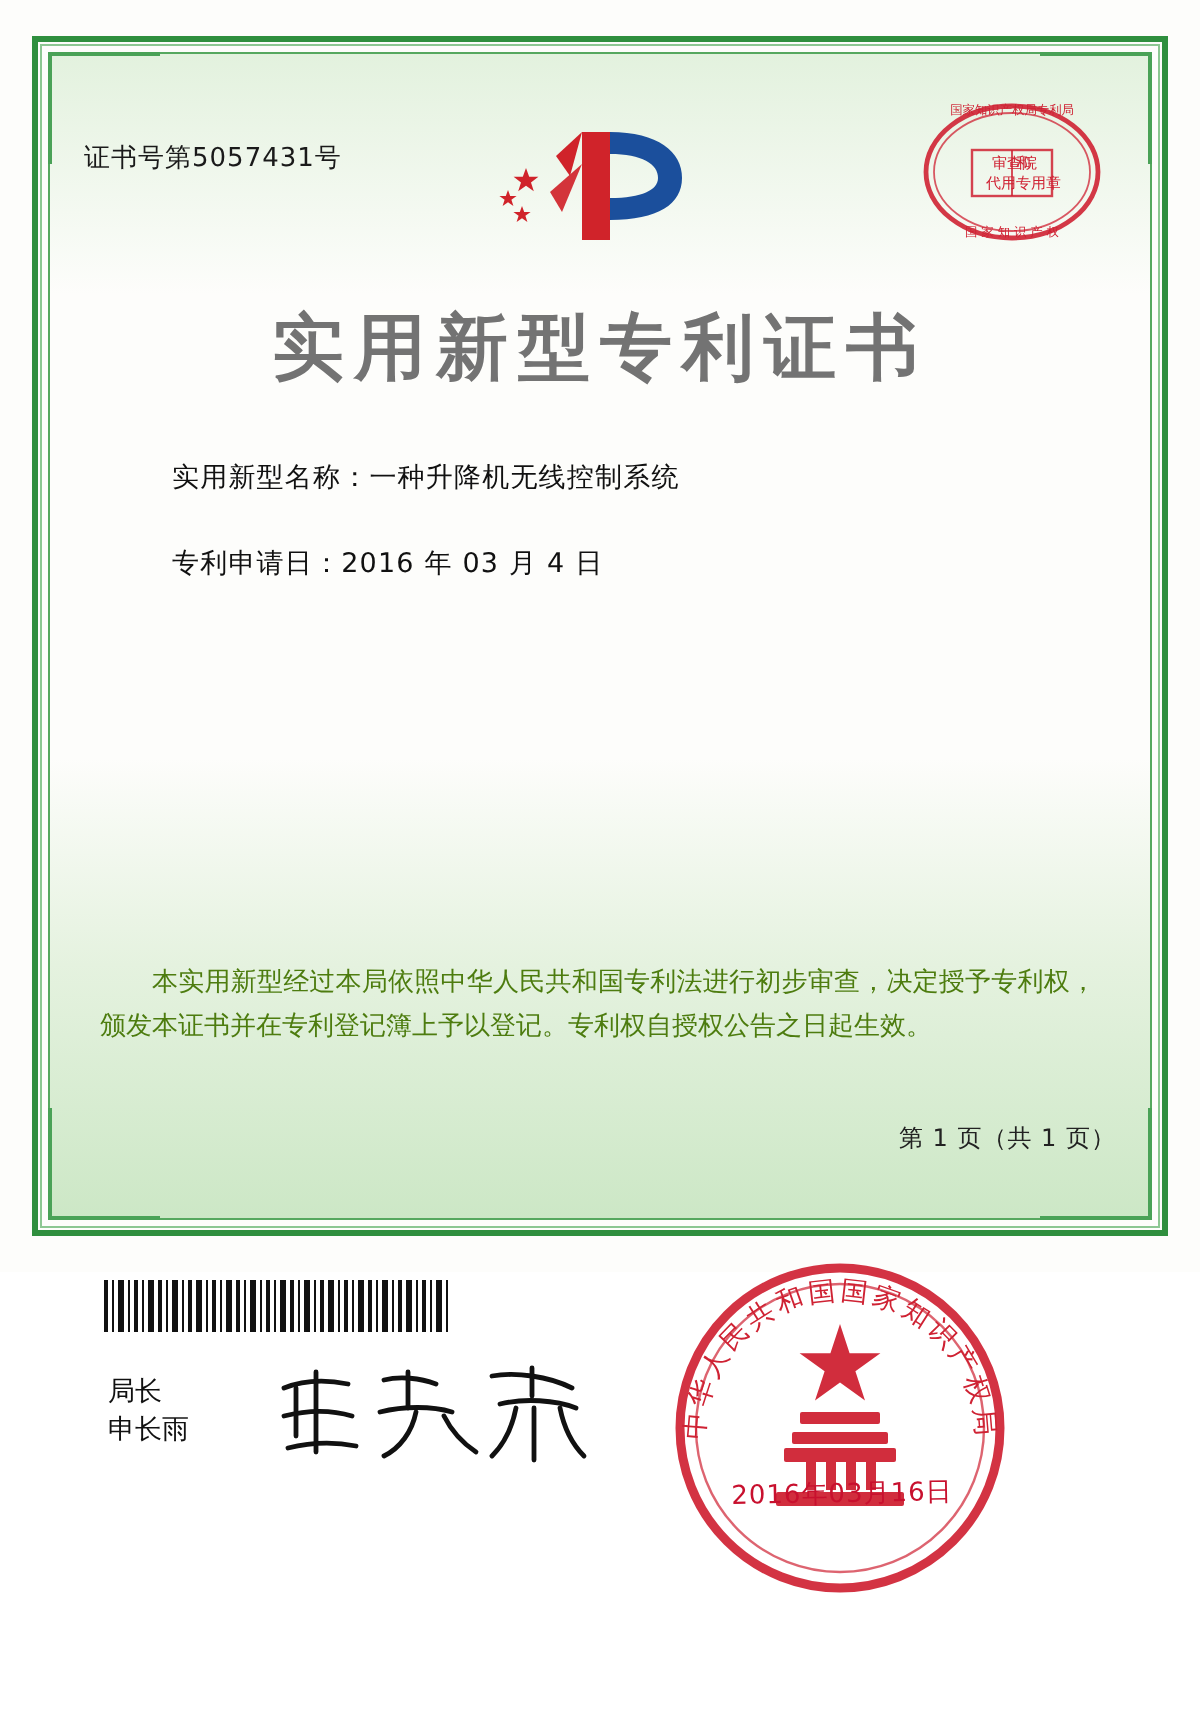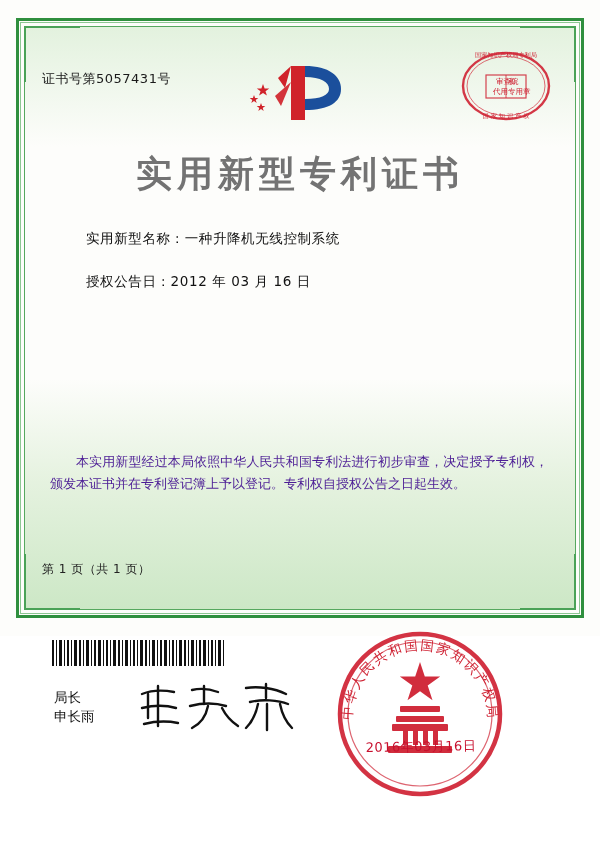--- a/index.html
+++ b/index.html
@@ -146,26 +146,26 @@
     letter-spacing: 0.6px;
     font-family: "DejaVu Sans", sans-serif;
     white-space: nowrap;
   }
   .field .lbl { letter-spacing: 0.6px; }
 
   .body-text {
     position: absolute;
     left: 8px;
     right: 10px;
-    top: 412px;
+    top: 440px;
     font-size: 13px;
     line-height: 22px;
-    color: #4c1d95;
+    color: #4d7c0f;
     text-align: justify;
-    font-family: Liberation Mono, monospace;
+    font-family: Liberation Sans, sans-serif;
   }
   .body-text p {
     margin: 0 0 2px 0;
     text-indent: 2em;
   }
 
   
   .barcode {
     position: absolute;
     left: 10px;
@@ -175,21 +175,21 @@
   }
 
   
   .sign-block {
     position: absolute;
     left: 12px;
     top: 648px;
     font-size: 13.5px;
     line-height: 19px;
     color: #111;
-    font-family: Liberation Sans, sans-serif;
+    font-family: Liberation Mono, monospace;
   }
   .signature {
     position: absolute;
     left: 92px;
     top: 638px;
     width: 170px;
     height: 56px;
   }
 
   
@@ -211,21 +211,21 @@
     letter-spacing: 0.5px;
     font-family: "DejaVu Sans", sans-serif;
     transform: rotate(-1deg);
   }
 
   .footer {
     position: absolute;
     left: 0;
     right: 0;
     bottom: 18px;
-    text-align: left;
+    text-align: right;
     font-size: 12px;
     color: #222;
     font-family: "DejaVu Sans", sans-serif;
     letter-spacing: 0.5px;
   }
 </style>
 </head>
 <body>
 
 <div class="page">
@@ -269,21 +269,21 @@
       <text x="46" y="78" font-size="6.2" fill="#cf2233" text-anchor="middle" font-family="DejaVu Sans, sans-serif">国 家 知 识 产 权</text>
     </svg>
 
     <div class="title">实用新型专利证书</div>
 
     <div class="fields">
       <div class="field">
         <span class="lbl">实用新型名称：</span><span class="val">一种升降机无线控制系统</span>
       </div>
       <div class="field">
-        <span class="lbl">授权公告日：</span><span class="val">2012 年 03 月 16 日</span>
+        <span class="lbl">专利申请日：</span><span class="val">2016 年 03 月 4 日</span>
       </div>
     </div>
 
     <div class="body-text">
       <p>本实用新型经过本局依照中华人民共和国专利法进行初步审查，决定授予专利权，颁发本证书并在专利登记簿上予以登记。专利权自授权公告之日起生效。</p>
     </div>
 
     <svg class="barcode" viewBox="0 0 172 26">
       <g fill="#111">
         <rect x="0" y="0" width="2" height="26"></rect>

